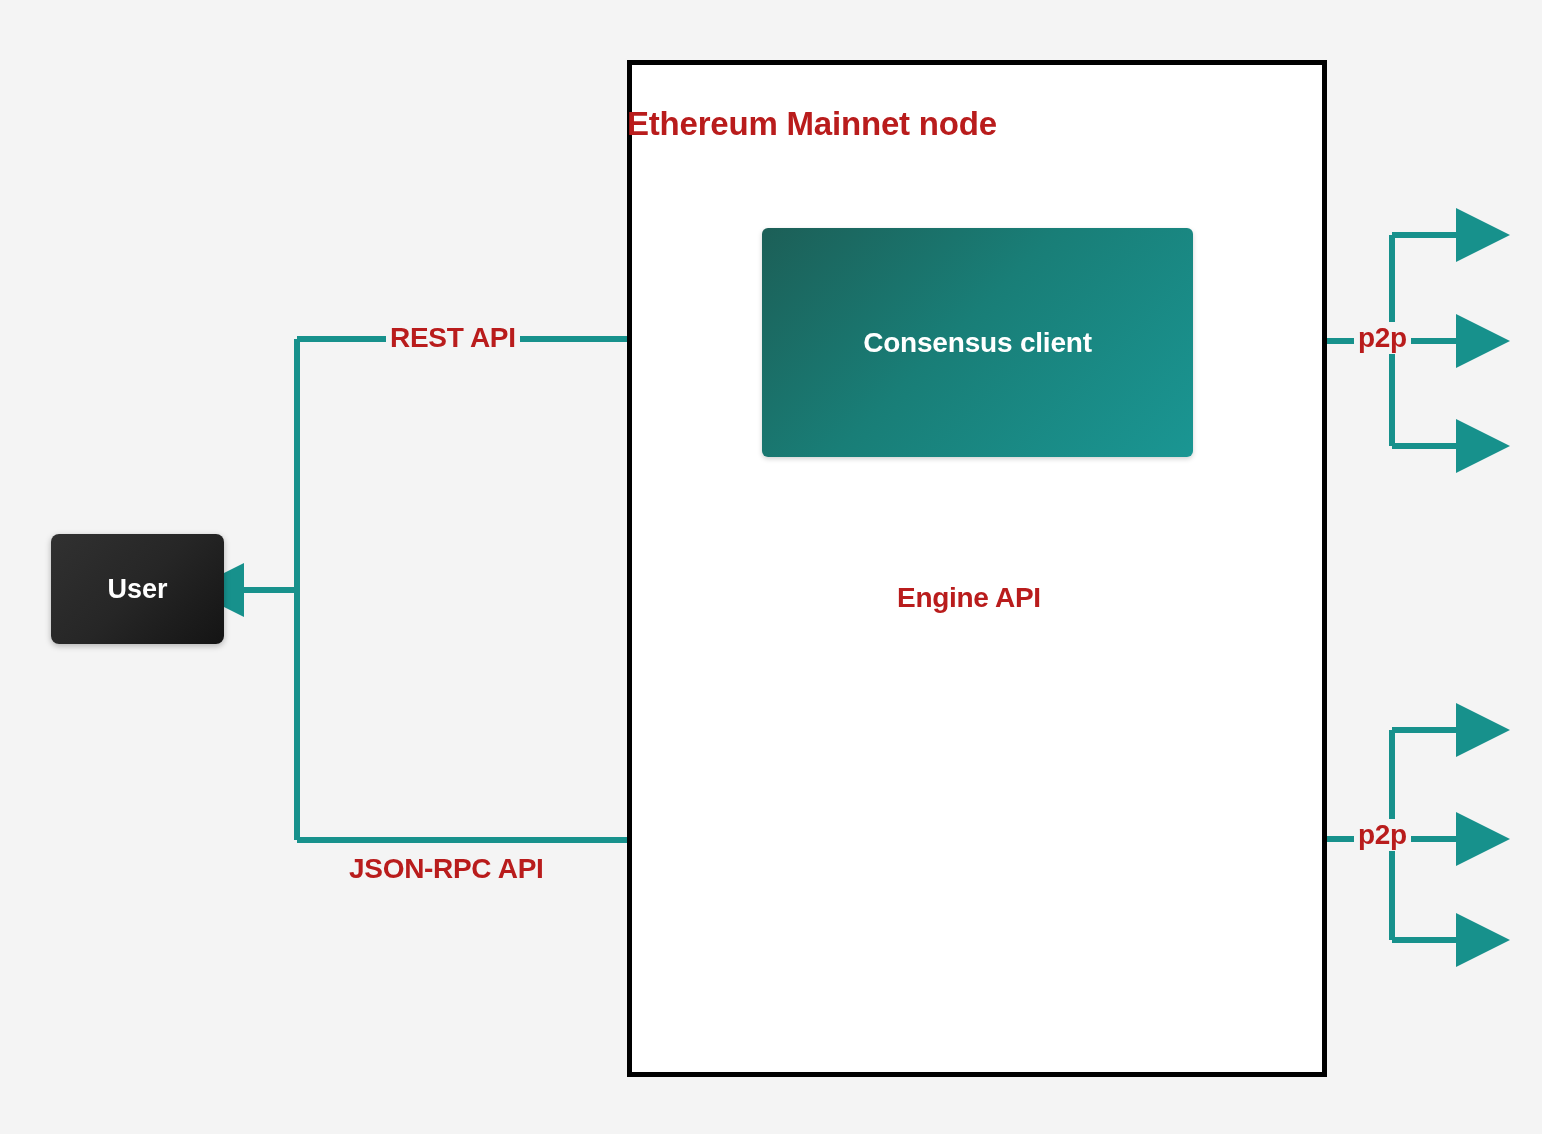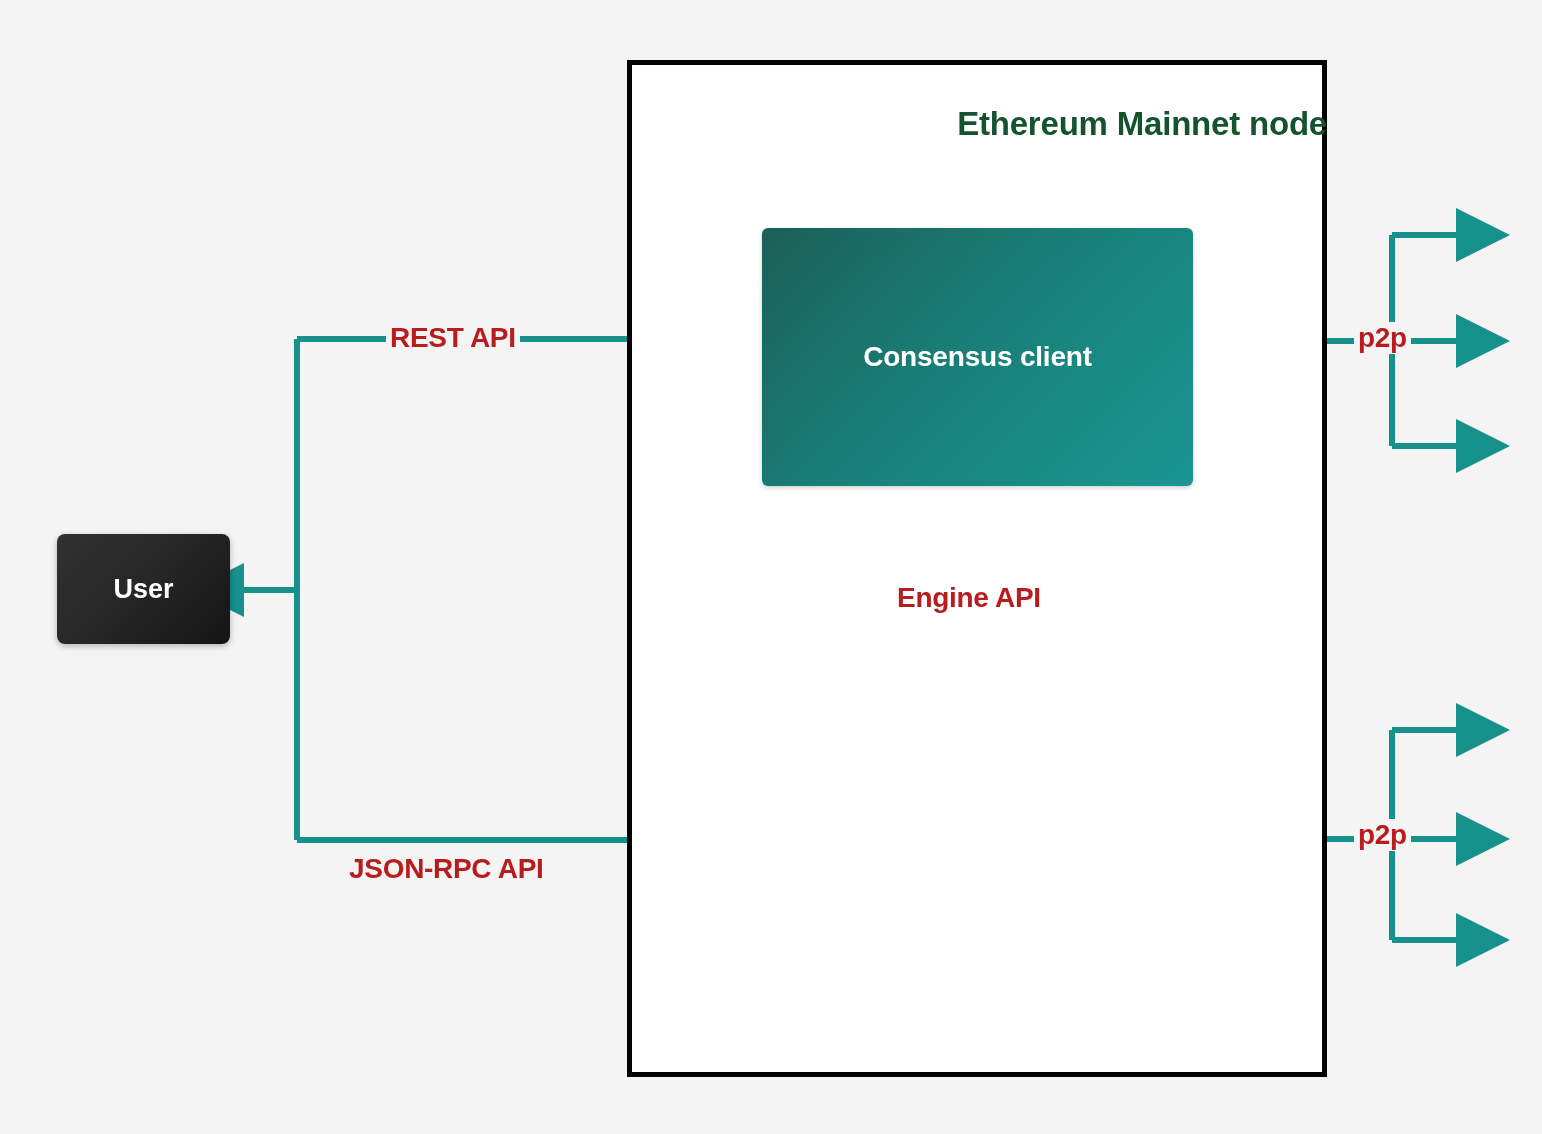--- a/index.html
+++ b/index.html
@@ -32,45 +32,45 @@
     height: 1017px;
     background: #ffffff;
     border: 5px solid #000000;
     box-sizing: border-box;
   }
   .node-title {
     position: absolute;
     left: 627px;
     top: 105px;
     width: 700px;
-    text-align: right;
+    text-align: left;
     font-size: 33px;
     font-weight: bold;
-    color: #14532d;
+    color: #b91c1c;
     letter-spacing: -0.2px;
   }
 
   
   .client-box {
     position: absolute;
     border-radius: 6px;
     display: flex;
     align-items: center;
     justify-content: center;
     color: #ffffff;
     font-size: 28px;
     font-weight: bold;
     letter-spacing: -0.2px;
     box-shadow: 0 2px 5px rgba(0,0,0,0.18);
   }
   #consensus-box {
     left: 762px;
     top: 228px;
     width: 431px;
-    height: 258px;
+    height: 229px;
     background: linear-gradient(135deg, #1c5f57 0%, #197e77 45%, #1a9693 100%);
   }
   #execution-box {
     left: 762px;
     top: 732px;
     width: 431px;
     height: 213px;
     background: linear-gradient(135deg, #1c5f57 0%, #197e77 45%, #1a9693 100%);
   }
 
@@ -83,21 +83,20 @@
     height: 110px;
     border-radius: 8px;
     background: linear-gradient(135deg, #313131 0%, #262626 50%, #141414 100%);
     display: flex;
     align-items: center;
     justify-content: center;
     color: #ffffff;
     font-size: 27px;
     font-weight: bold;
     box-shadow: 0 2px 6px rgba(0,0,0,0.28);
-    margin-left: 6px;
   }
 
   
   .edge-label {
     position: absolute;
     font-size: 28px;
     font-weight: bold;
     color: #b91c1c;
     white-space: nowrap;
     letter-spacing: -0.3px;

